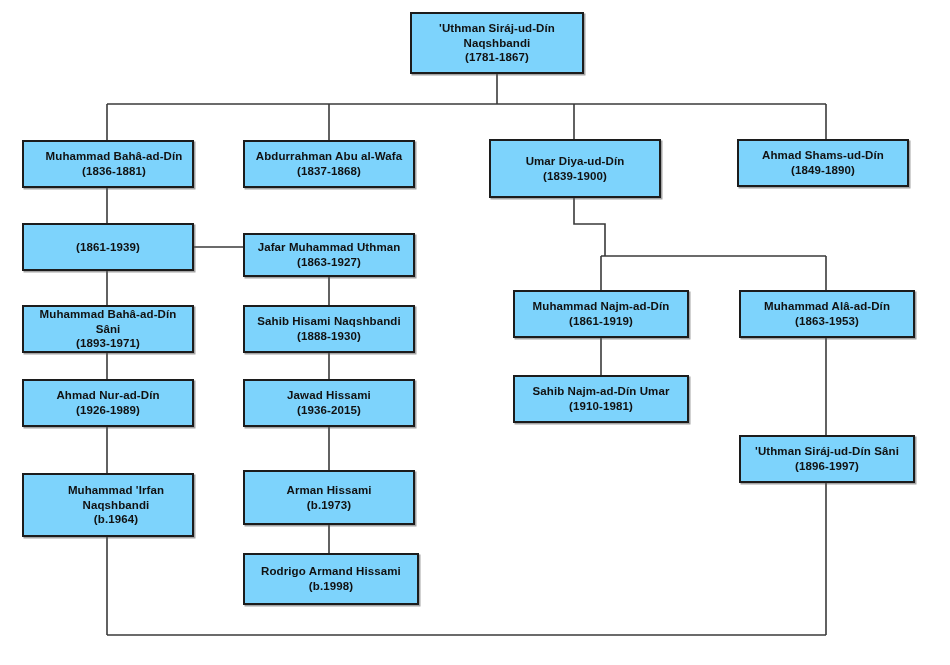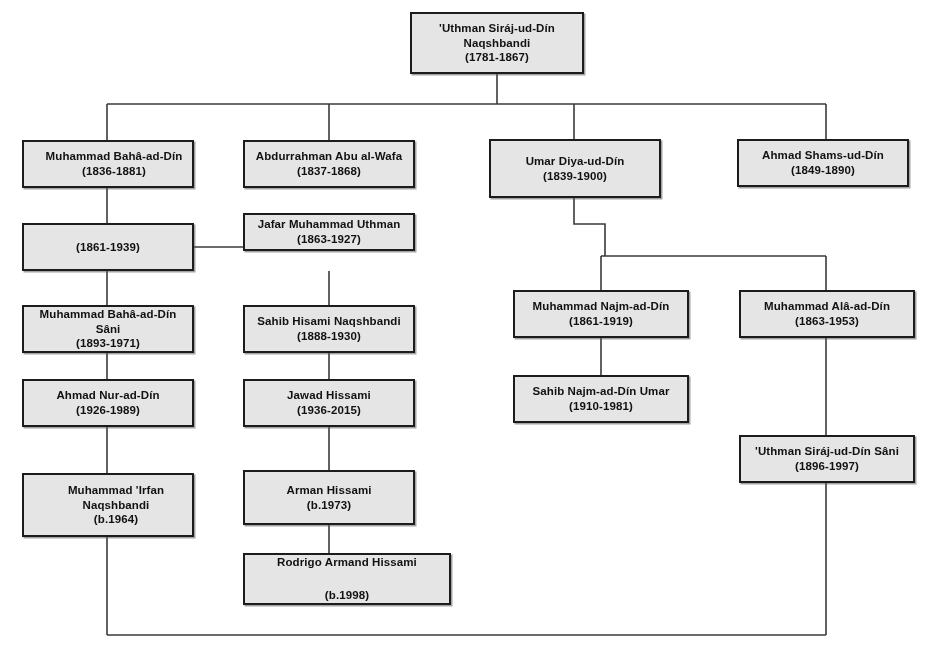--- a/index.html
+++ b/index.html
@@ -20,21 +20,21 @@
     left: 0;
     top: 0;
     width: 950px;
     height: 665px;
     pointer-events: none;
   }
   .node-box {
     position: absolute;
     box-sizing: border-box;
     border: 2px solid #1c1c1c;
-    background: #e5e5e5;
+    background: #7dd3fc;
     display: flex;
     flex-direction: column;
     align-items: center;
     justify-content: center;
     text-align: center;
     line-height: 1.28;
     color: #111111;
     font-weight: bold;
     font-size: 11.5px;
     letter-spacing: 0.1px;
@@ -100,21 +100,21 @@
         <span class="node-name">Umar Diya-ud-Dín</span>
         <span class="node-dates">(1839-1900)</span>
       </div>
       <div class="node-box" style="left: 737px; top: 139px; width: 172px; height: 48px;">
         <span class="node-name">Ahmad Shams-ud-Dín</span>
         <span class="node-dates">(1849-1890)</span>
       </div>
       <div class="node-box" style="left: 22px; top: 223px; width: 172px; height: 48px;">
         <span class="node-dates">(1861-1939)</span>
       </div>
-      <div class="node-box" style="left: 243px; top: 213px; width: 172px; height: 38px;">
+      <div class="node-box" style="left: 243px; top: 233px; width: 172px; height: 44px;">
         <span class="node-name">Jafar Muhammad Uthman</span>
         <span class="node-dates">(1863-1927)</span>
       </div>
       <div class="node-box" style="left: 513px; top: 290px; width: 176px; height: 48px;">
         <span class="node-name">Muhammad Najm-ad-Dín</span>
         <span class="node-dates">(1861-1919)</span>
       </div>
       <div class="node-box" style="left: 739px; top: 290px; width: 176px; height: 48px;">
         <span class="node-name">Muhammad Alâ-ad-Dín</span>
         <span class="node-dates">(1863-1953)</span>
@@ -145,19 +145,19 @@
       </div>
       <div class="node-box" style="left: 22px; top: 473px; width: 172px; height: 64px; padding-left: 16px;">
         <span class="node-name">Muhammad 'Irfan</span>
         <span class="node-name">Naqshbandi</span>
         <span class="node-dates">(b.1964)</span>
       </div>
       <div class="node-box" style="left: 243px; top: 470px; width: 172px; height: 55px;">
         <span class="node-name">Arman Hissami</span>
         <span class="node-dates">(b.1973)</span>
       </div>
-      <div class="node-box" style="left: 243px; top: 553px; width: 208px; height: 52px; justify-content: space-between;">
+      <div class="node-box" style="left: 243px; top: 553px; width: 176px; height: 52px;">
         <span class="node-name">Rodrigo Armand Hissami</span>
         <span class="node-dates">(b.1998)</span>
       </div>
     </div>
 
 </div>
 
 </body></html>

